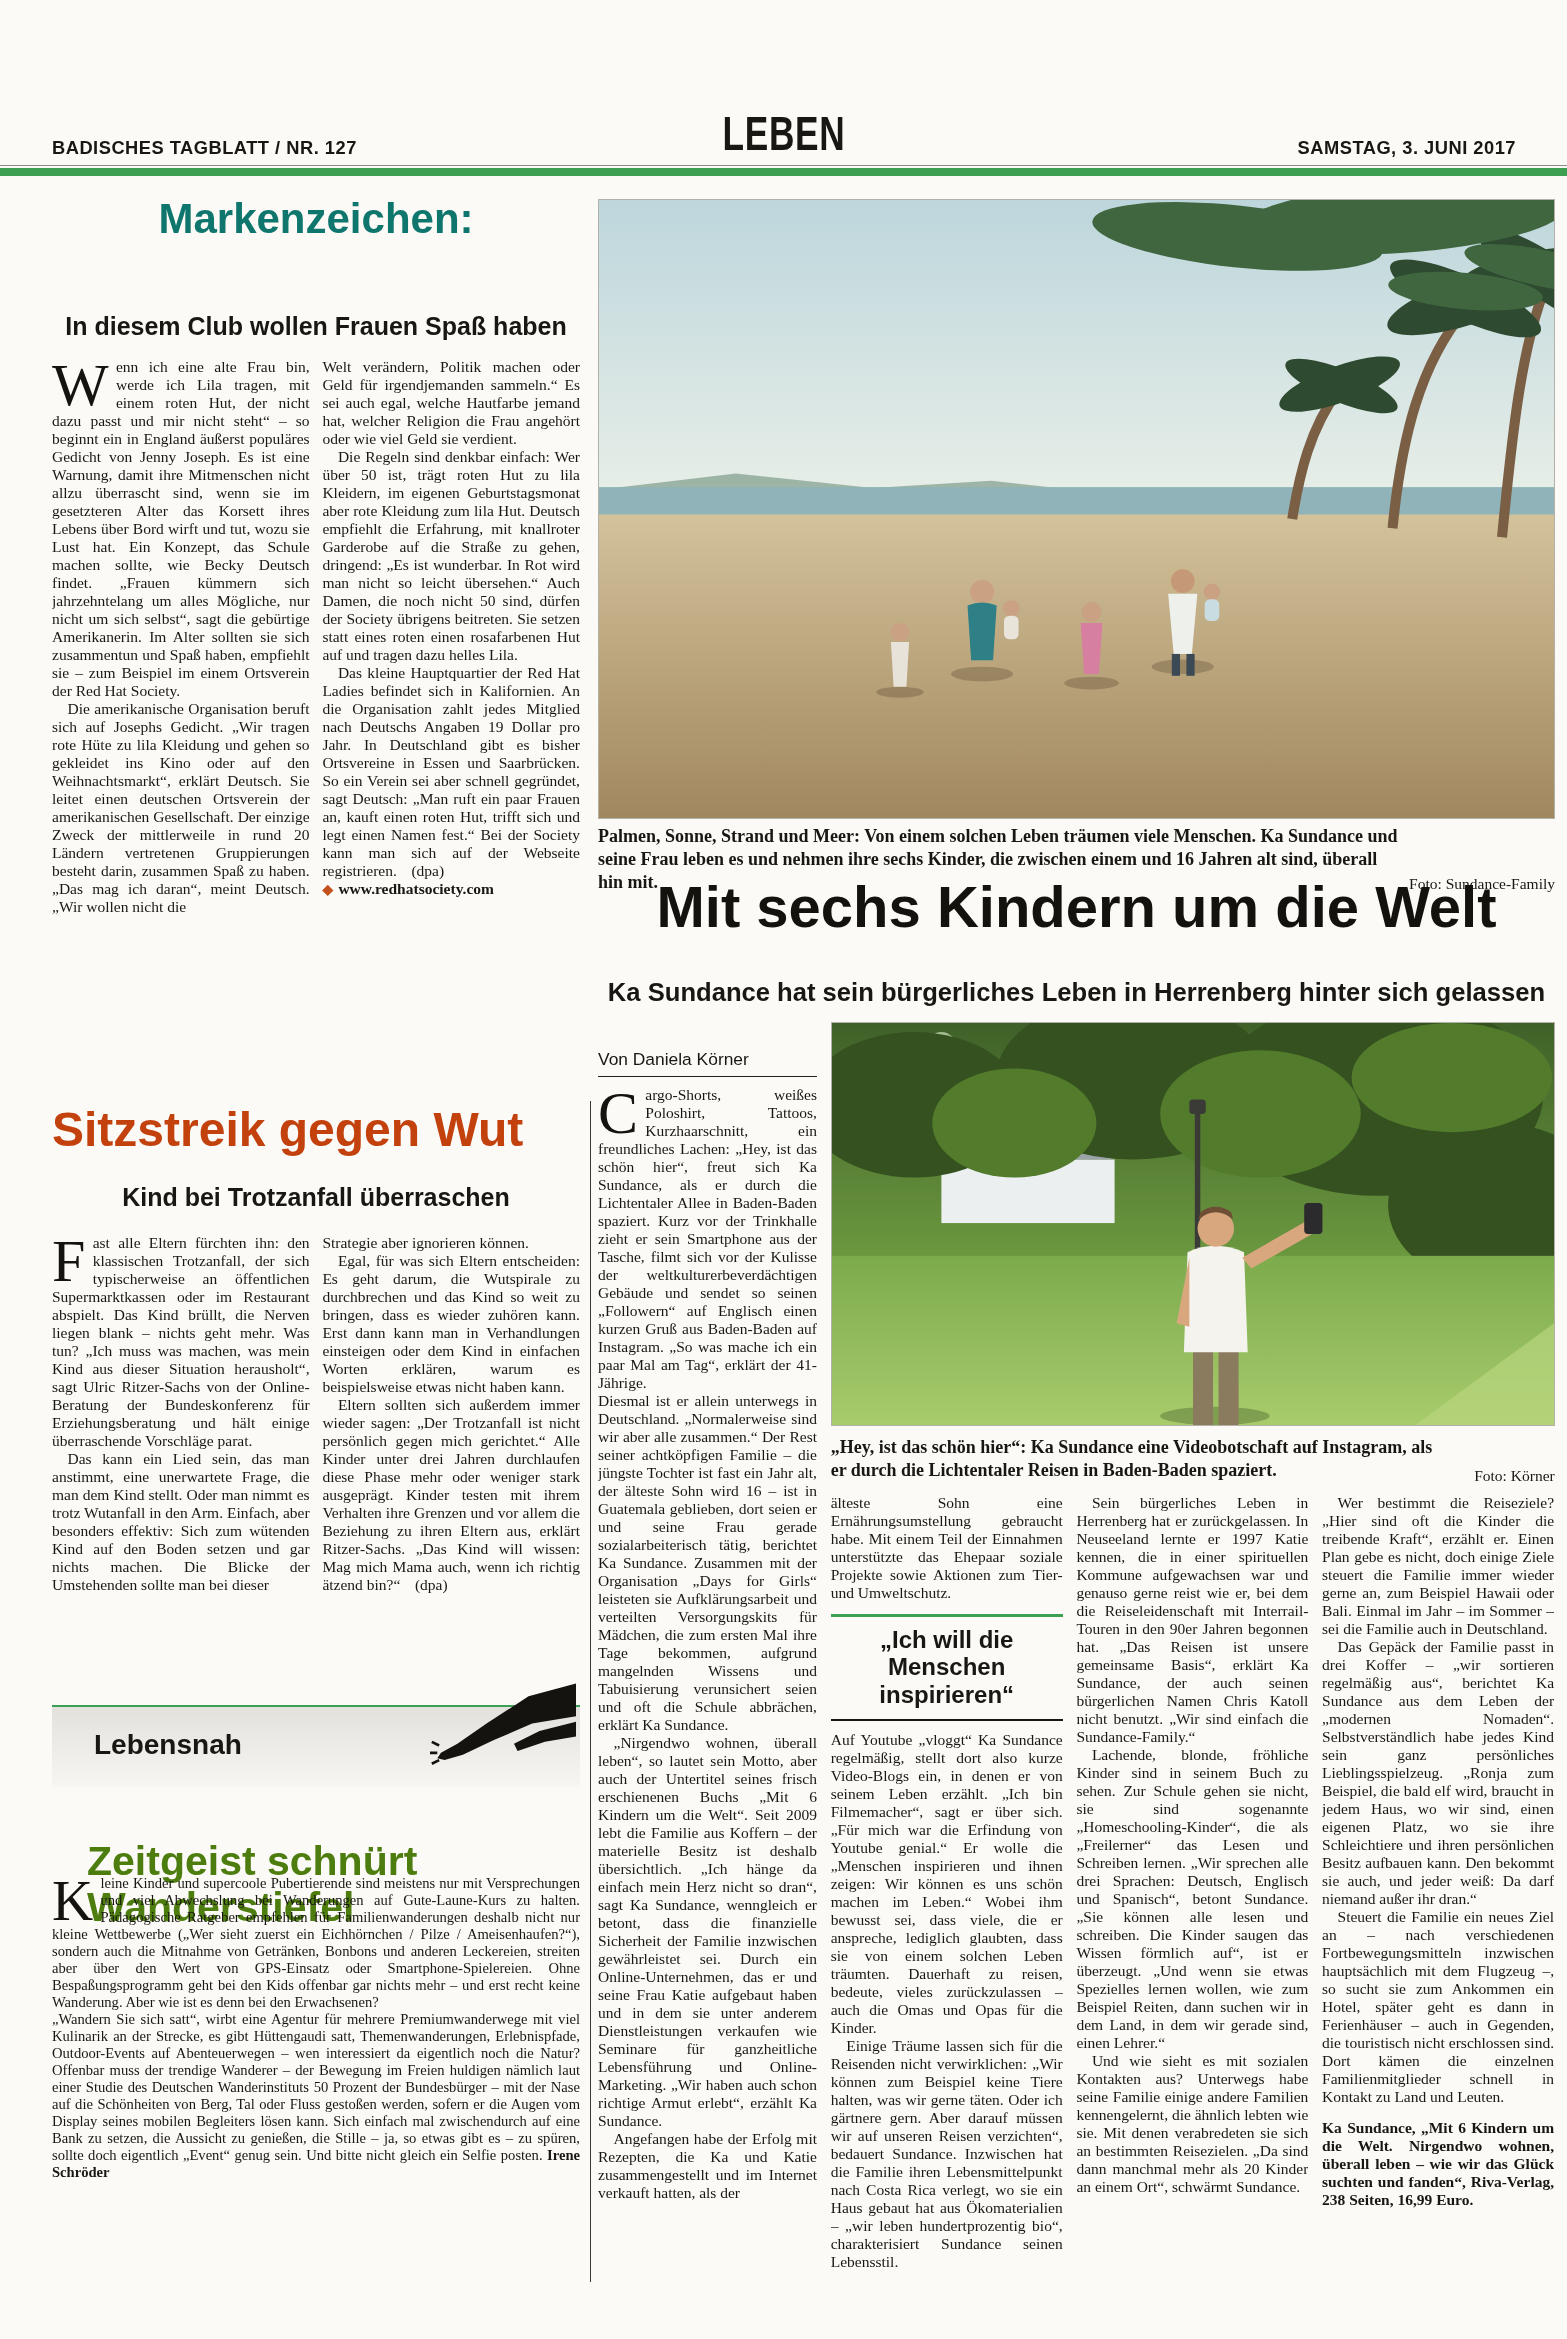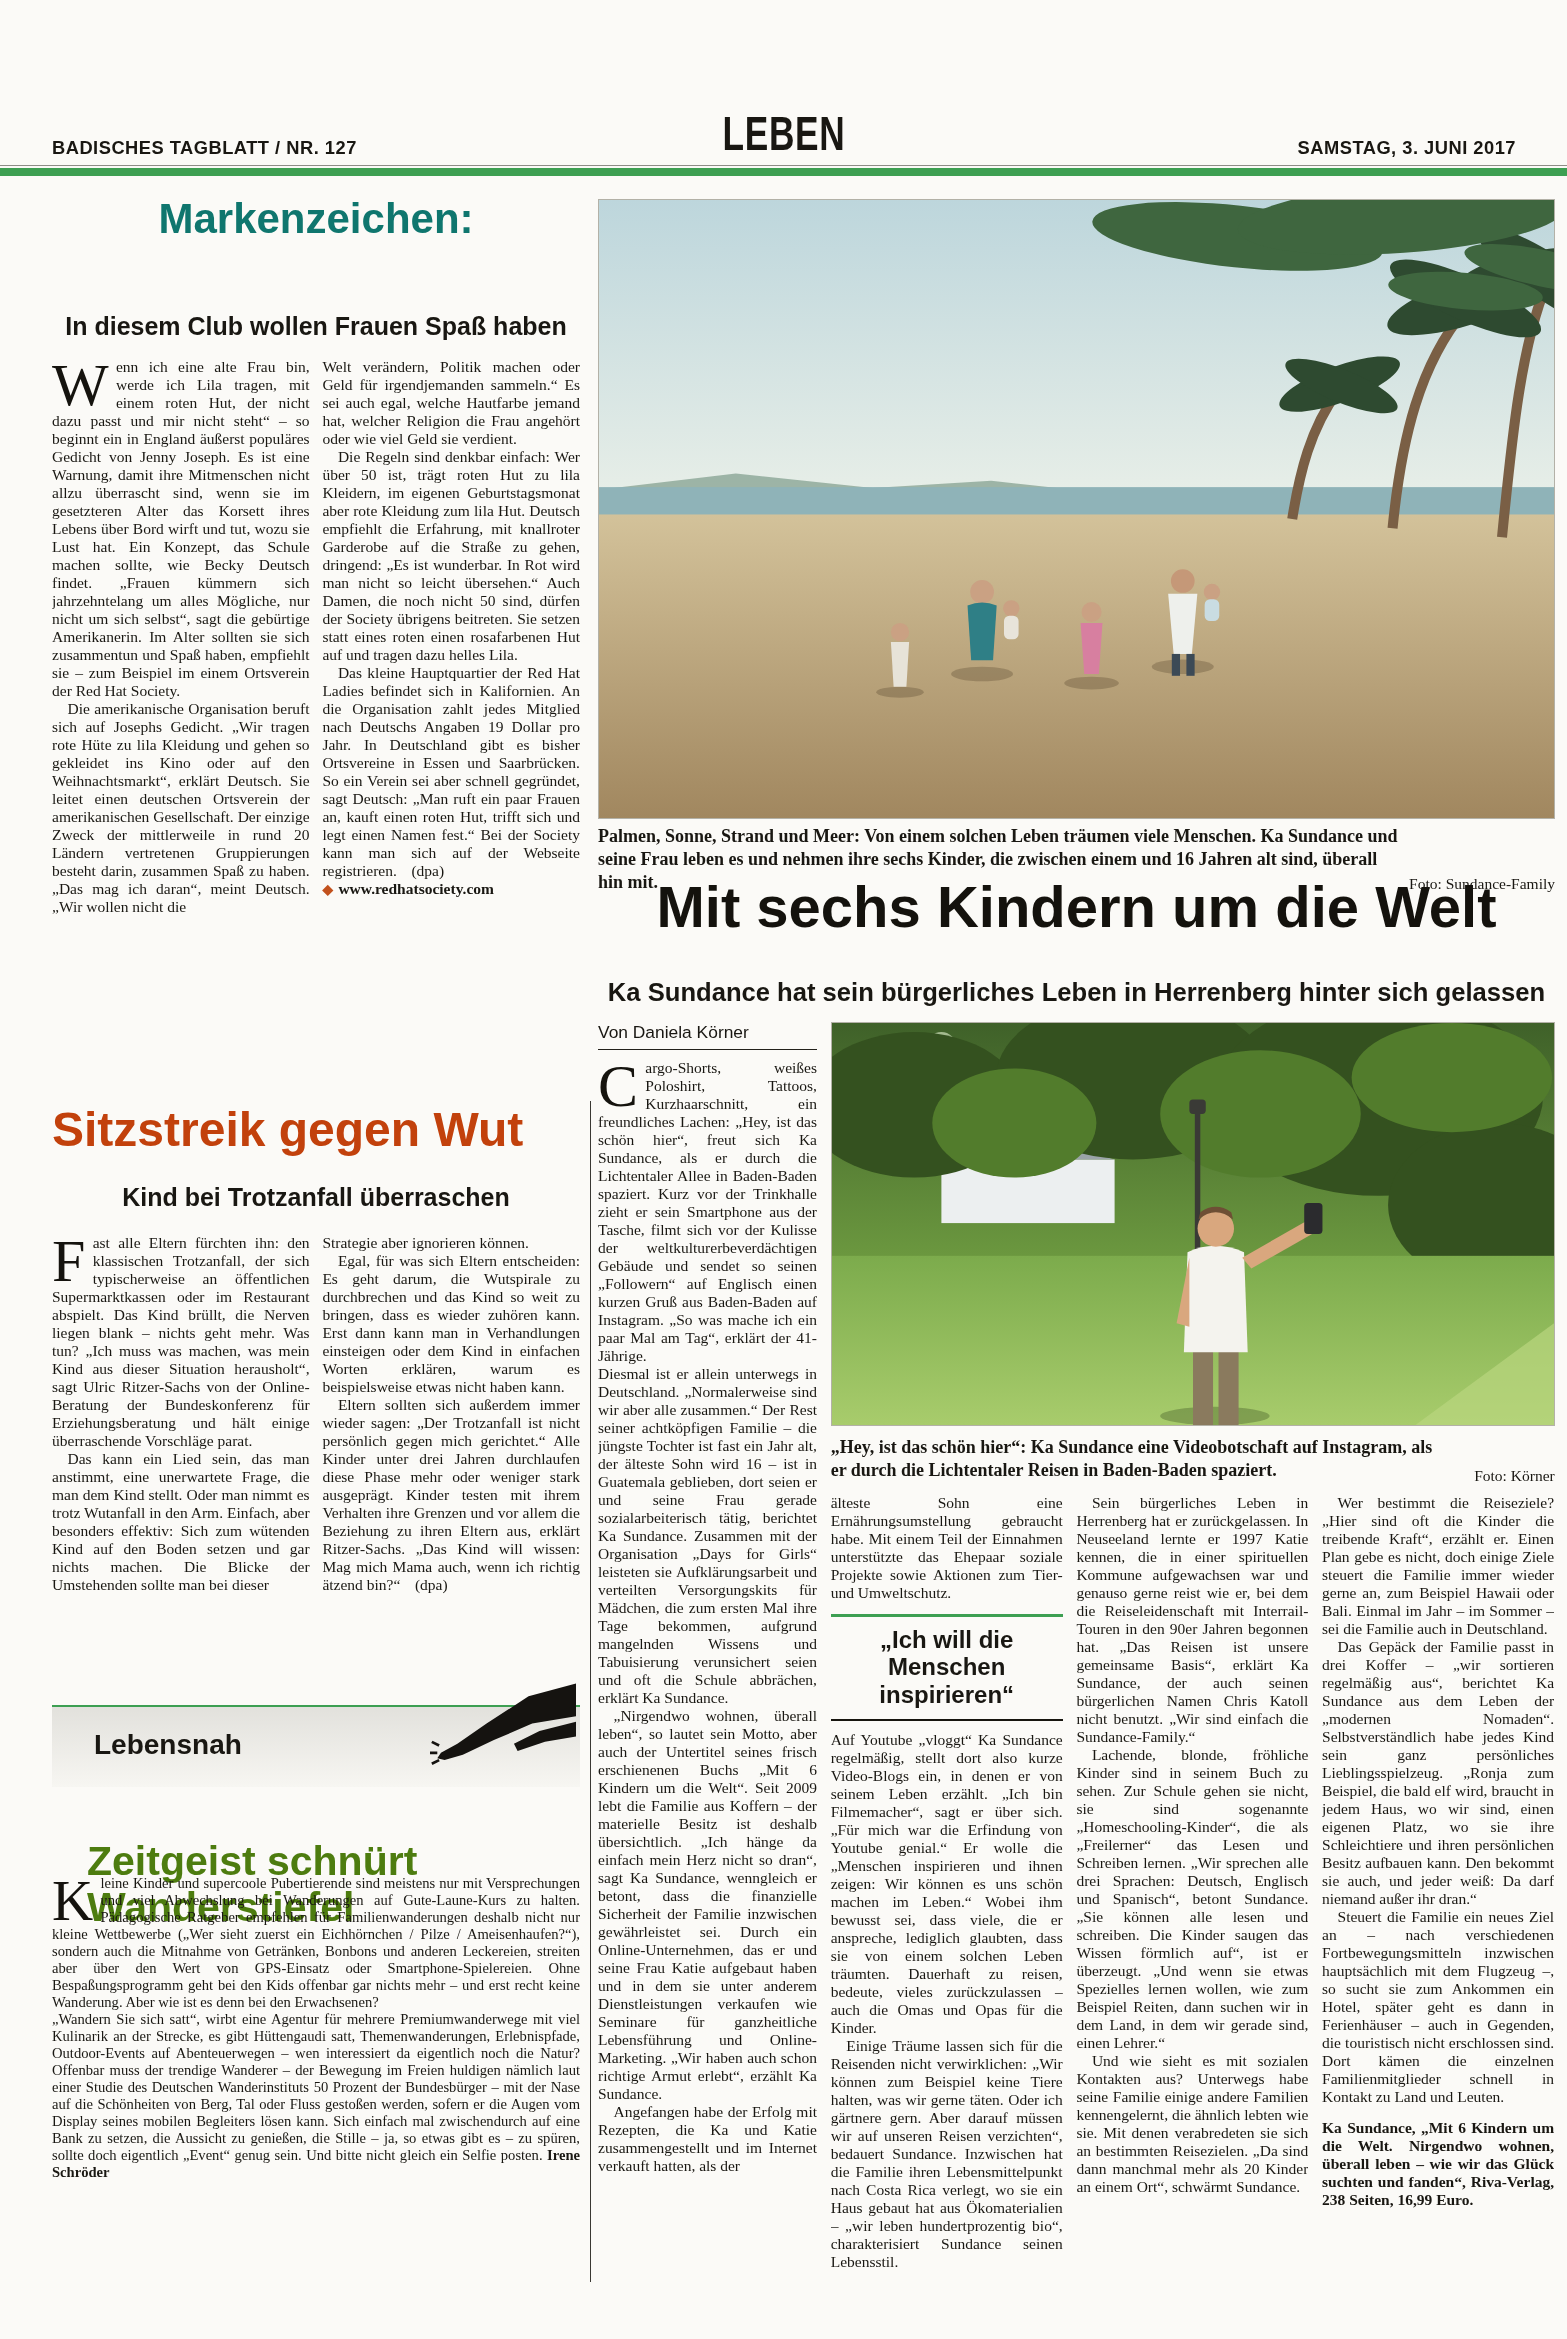--- a/index.html
+++ b/index.html
@@ -54,21 +54,21 @@
     font:700 18px/23px "Liberation Serif",serif;}
   .credit{position:absolute;right:0;bottom:0.9px;font:400 15.5px/18.3px "Liberation Serif",serif;}
   .cap1 .txt{display:block;padding-right:155px;}
   .mw-h{left:598px;top:875px;width:957px;text-align:center;
     font:700 58px/64px "Liberation Sans",sans-serif;color:#14120d;}
   .mw-sub{left:598px;top:978px;width:957px;text-align:center;
     font:700 25.6px/29px "Liberation Sans",sans-serif;}
   .mw-flex{left:598px;top:1022px;width:957px;height:1255px;display:flex;gap:13.7px;}
   .mw-col1{width:219px;height:1255px;overflow:hidden;}
   .byline{font:400 17.4px/20px "Liberation Sans",sans-serif;border-bottom:1.8px solid #23211b;
-    padding-bottom:7.3px;margin-bottom:9.1px;}
+    padding-bottom:7.3px;margin-bottom:9.1px;margin-top:27px;}
   .mw-right{width:724px;}
   .photo2{width:724px;height:404px;}
   .cap2{position:relative;margin-top:5.5px;font:700 18px/23px "Liberation Serif",serif;height:51px;}
   .cap2 .txt{display:block;padding-right:110px;}
   .mw-cols{display:flex;gap:13.7px;margin-top:7.3px;}
   .mw-cols>div{width:232px;height:782px;overflow:hidden;}
   .subhead{border-top:3.7px solid #3d9f52;border-bottom:2.7px solid #17150f;text-align:center;
     font:700 24px/27.4px "Liberation Sans",sans-serif;padding:9.1px 1.8px 11px;margin:12px 0 10px;}
   .book{font-weight:700;}
   

